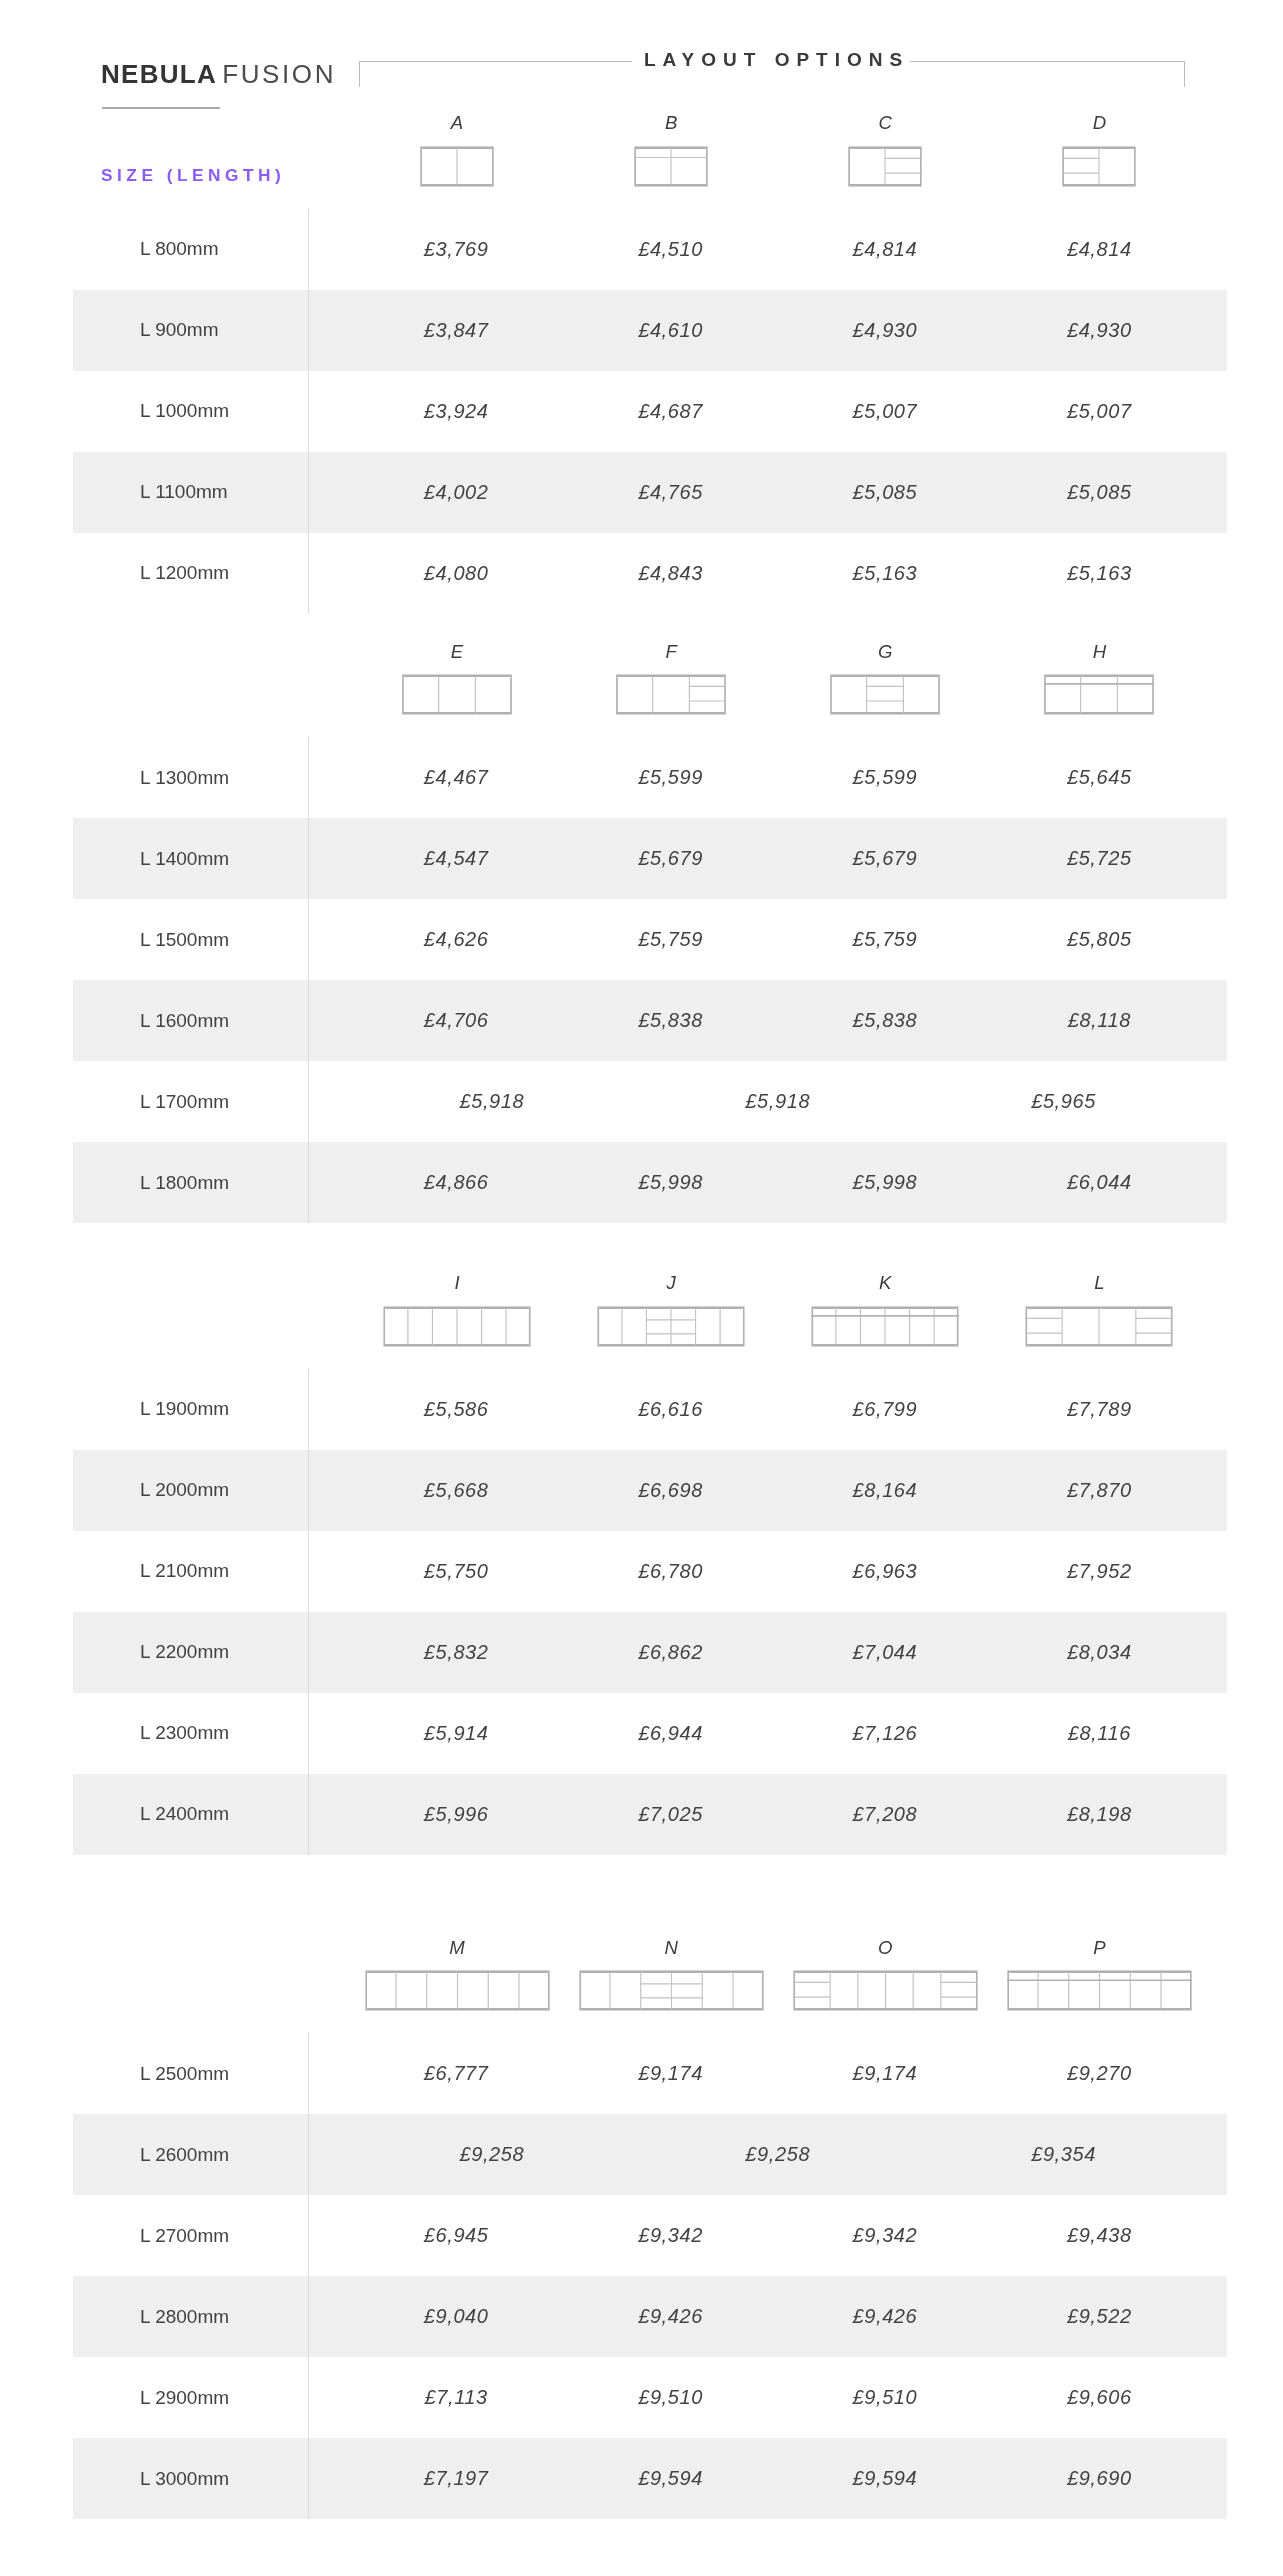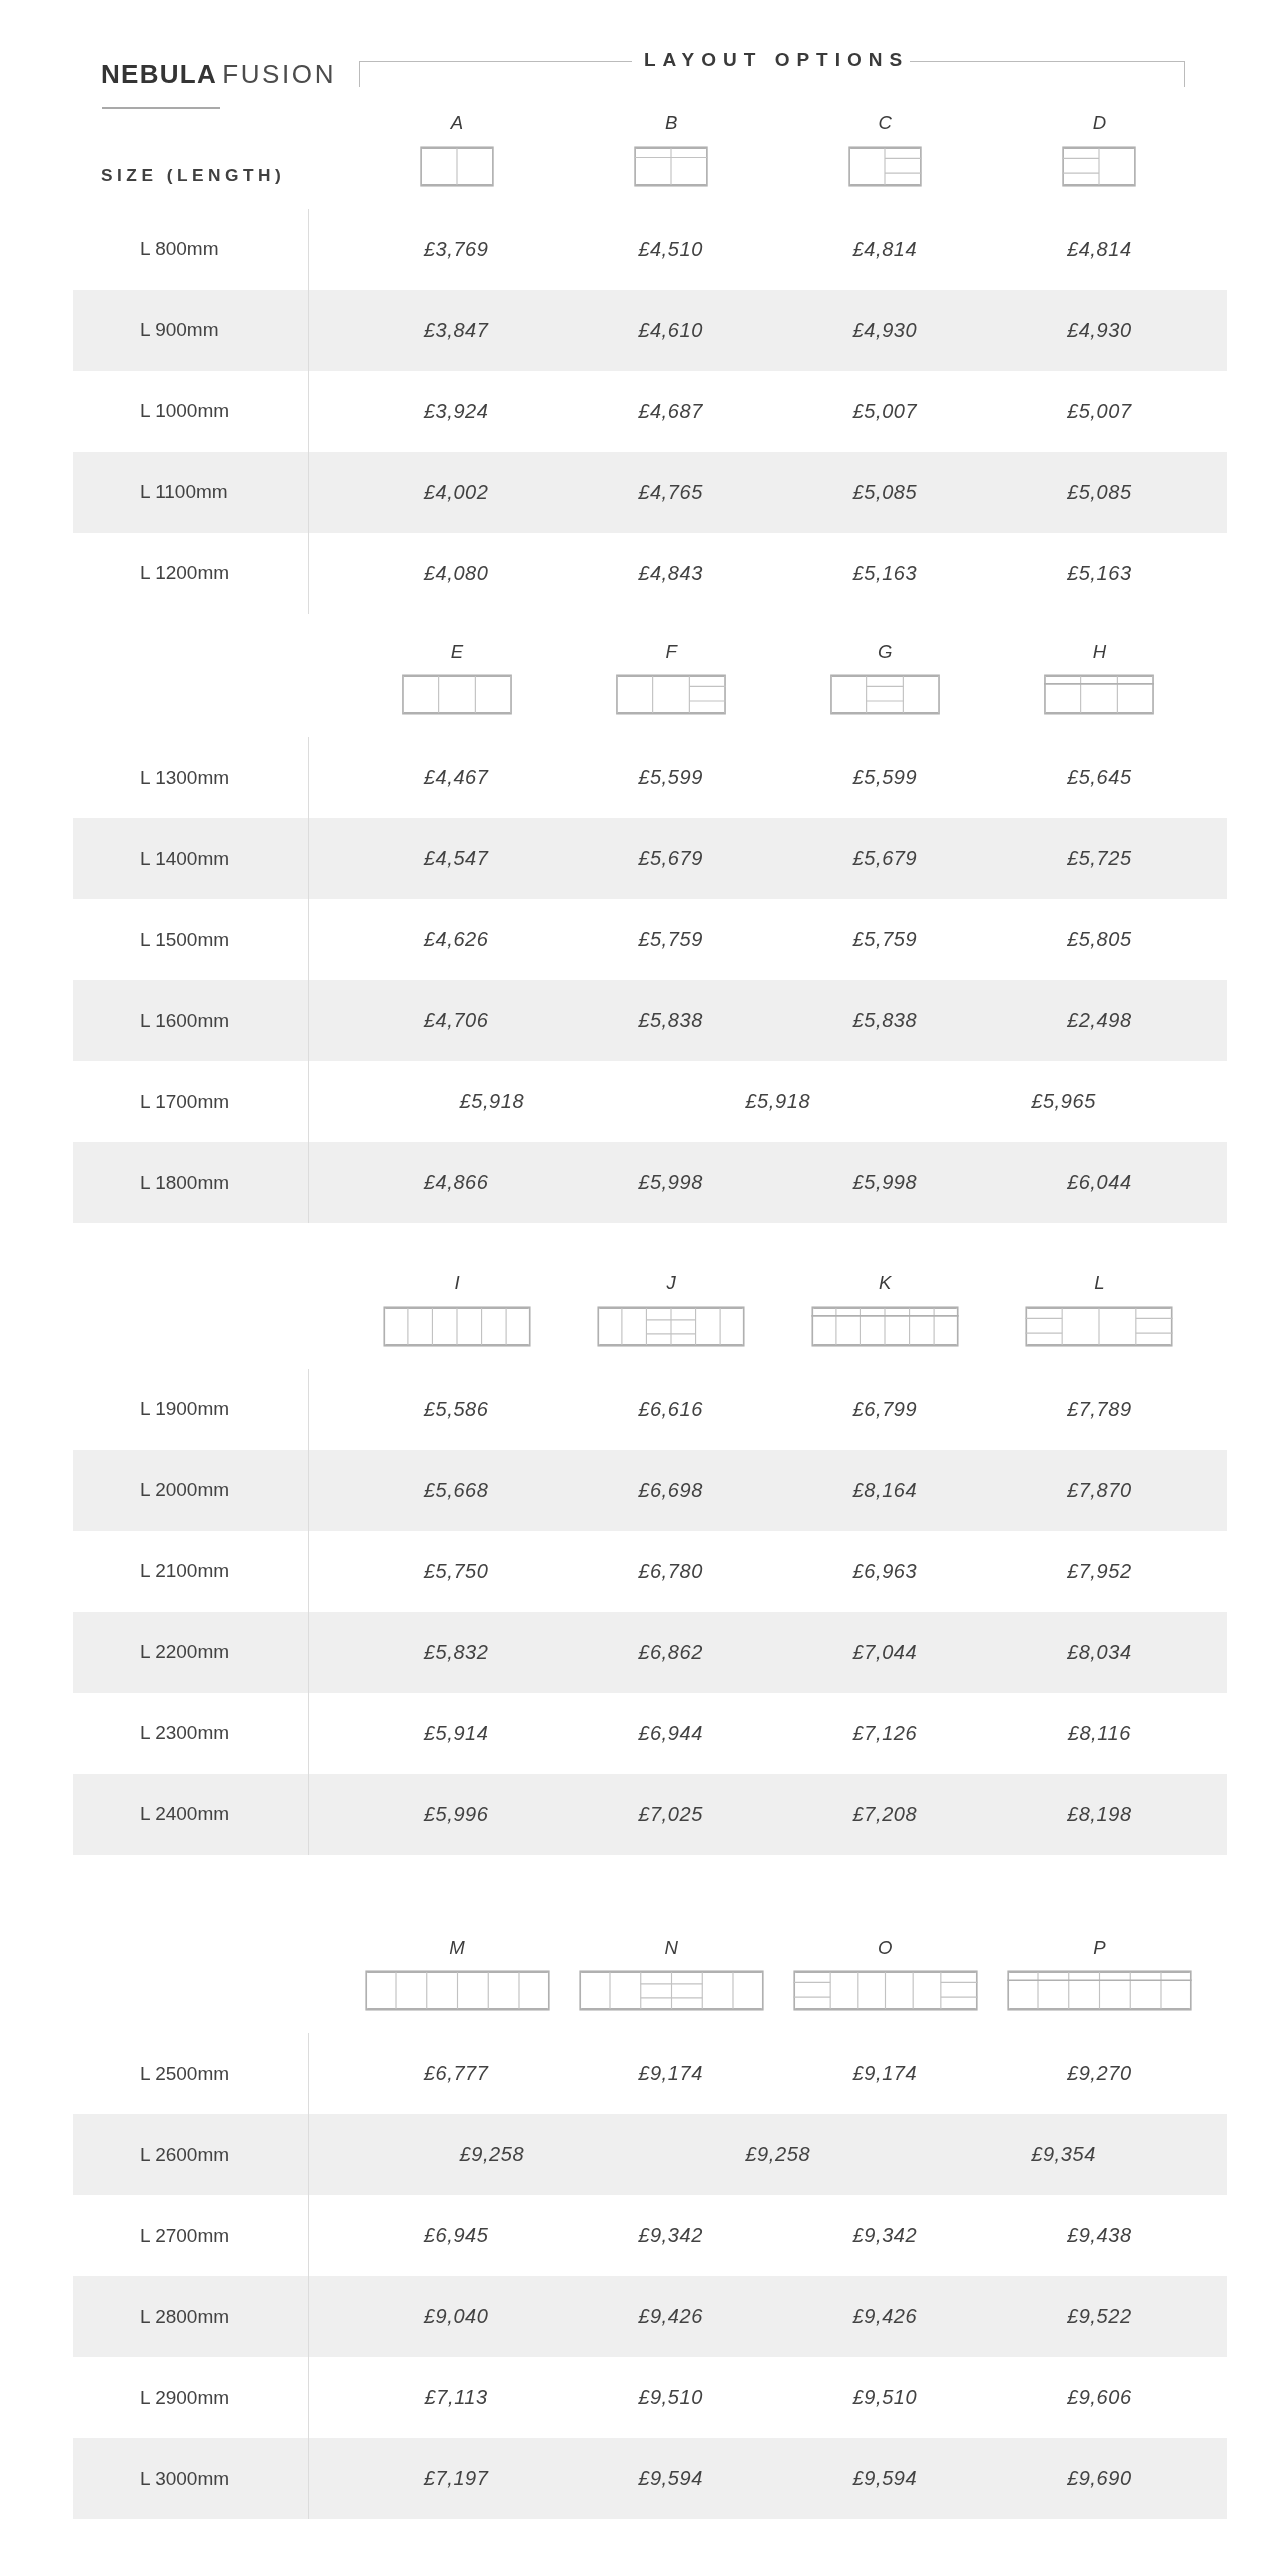--- a/index.html
+++ b/index.html
@@ -6,21 +6,21 @@
   .page{
     position:relative;width:1283px;height:2576px;background:#fff;overflow:hidden;
     font-family:"Liberation Sans",sans-serif;color:#3f3f3f;
   }
   .abs{position:absolute;}
   
   .brand{left:101px;top:60px;font-size:26px;line-height:29.5px;letter-spacing:1.3px;white-space:nowrap;}
   .brand .bold{font-weight:700;color:#343434;}
   .brand .light{font-weight:300;color:#4c4c4c;letter-spacing:2.6px;margin-left:5.1px;}
   .brand-underline{left:102px;top:107px;width:118px;height:1.9px;background:#a9a9a9;}
-  .size-label{left:101px;top:165px;font-size:17.3px;font-weight:700;letter-spacing:4.5px;color:#404040;white-space:nowrap;}
+  .size-label{left:101px;top:165px;font-size:17.3px;font-weight:700;letter-spacing:4.5px;color:#8b5cf6;white-space:nowrap;}
   .layout-title{left:644px;top:49px;width:257px;text-align:center;font-size:19px;font-weight:600;
     letter-spacing:7px;color:#3a3a3a;white-space:nowrap;}
   .bracket-h{top:61px;height:1.3px;background:var(--bracket,#bbbbbb);}
   .bracket-h.l{left:359px;width:273px;}
   .bracket-h.r{left:910px;width:275px;}
   .bracket-v{top:61px;width:1.3px;height:26px;background:var(--bracket,#bbbbbb);}
   .bracket-v.l{left:359px;}
   .bracket-v.r{left:1184px;}
   
   .sections{position:absolute;left:73px;top:111px;width:1154px;}
@@ -230,21 +230,21 @@
           <div class="cell-price">£5,759</div>
           <div class="cell-price">£5,805</div>
           <div class="pad-right" style="flex: 0 0 20.5px;"></div>
         </div>
         <div class="row shaded">
           <div class="cell-label">L 1600mm</div>
           <div class="pad-left"></div>
           <div class="cell-price">£4,706</div>
           <div class="cell-price">£5,838</div>
           <div class="cell-price">£5,838</div>
-          <div class="cell-price">£2,498</div>
+          <div class="cell-price">£8,118</div>
           <div class="pad-right" style="flex: 0 0 20.5px;"></div>
         </div>
         <div class="row">
           <div class="cell-label">L 1700mm</div>
           <div class="pad-left"></div>
           <div class="cell-price">£5,918</div>
           <div class="cell-price">£5,918</div>
           <div class="cell-price">£5,965</div>
           <div class="pad-right" style="flex: 0 0 20.5px;"></div>
         </div>

